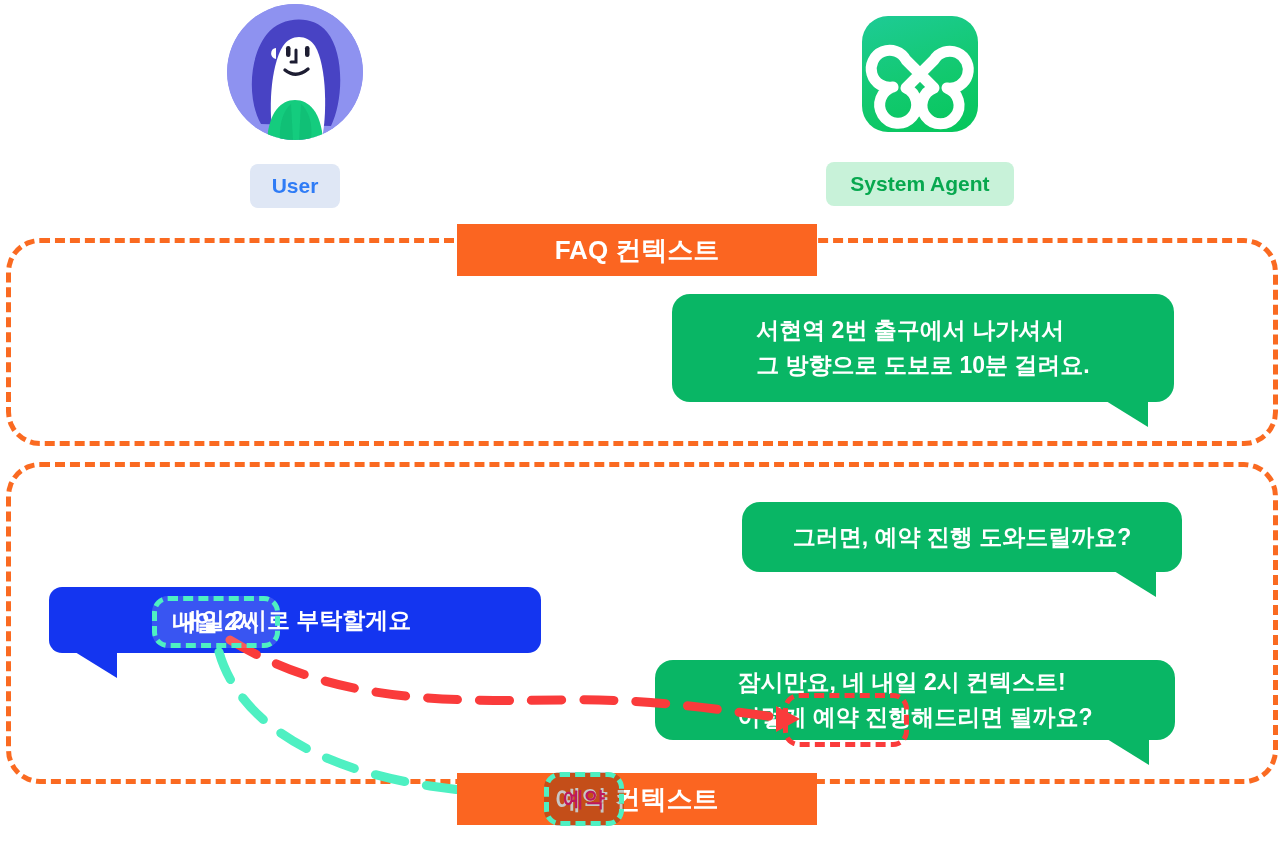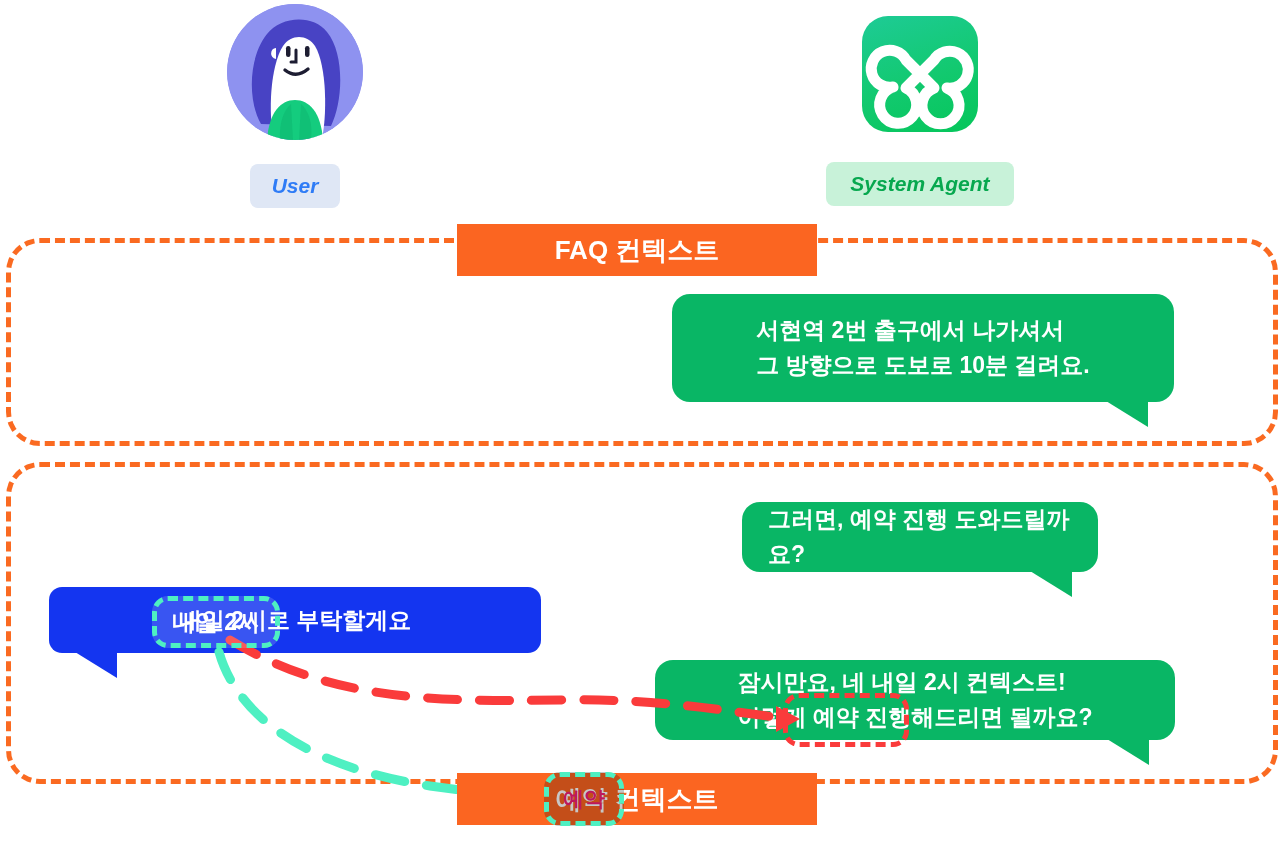--- a/index.html
+++ b/index.html
@@ -11,21 +11,20 @@
   }
   #stage { position: relative; width: 1284px; height: 843px; }
 
   
   .actor { position: absolute; text-align: center; }
   .actor-badge {
     display: inline-block;
     font-weight: bold;
     border-radius: 8px;
     white-space: nowrap;
-    font-style: italic;
   }
   #actor-user { left: 180px; top: 4px; width: 230px; }
   #actor-agent { left: 800px; top: 4px; width: 240px; }
 
   .avatar-user {
     width: 136px; height: 136px; border-radius: 50%;
     margin: 0 auto 24px auto; position: relative; overflow: hidden;
     background: #8e92f0;
   }
   .avatar-agent {
@@ -90,21 +89,21 @@
     border-width: 26px 0 0 42px;
     border-color: #09b665 transparent transparent transparent;
   }
   .bubble.user .tail {
     left: 26px; bottom: -25px;
     border-width: 0 42px 26px 0;
     border-color: transparent #1435f0 transparent transparent;
   }
 
   #bubble-faq     { left: 672px; top: 294px; width: 502px; height: 108px; }
-  #bubble-offer   { left: 742px; top: 502px; width: 356px; height: 70px; }
+  #bubble-offer   { left: 742px; top: 502px; width: 440px; height: 70px; }
   #bubble-user    { left: 49px;  top: 587px; width: 492px; height: 66px; }
   #bubble-confirm { left: 655px; top: 660px; width: 520px; height: 80px; }
 
   
   .chip {
     position: absolute;
     border-radius: 16px;
     font-weight: bold;
     display: flex; align-items: center; justify-content: center;
     white-space: nowrap;

